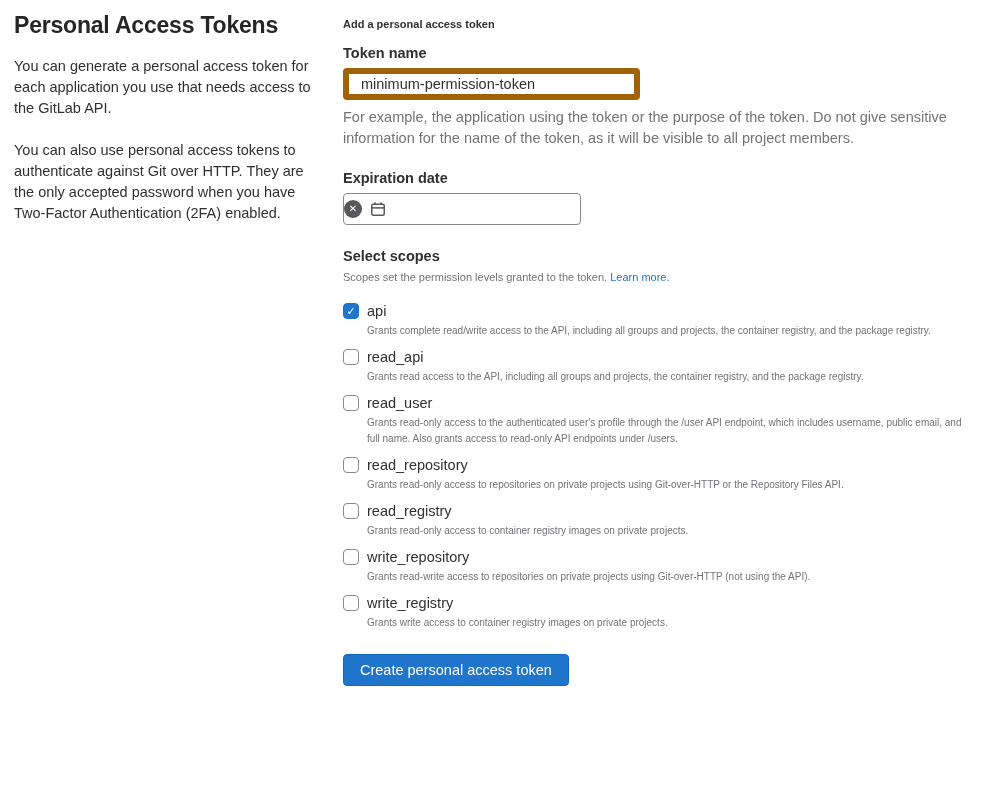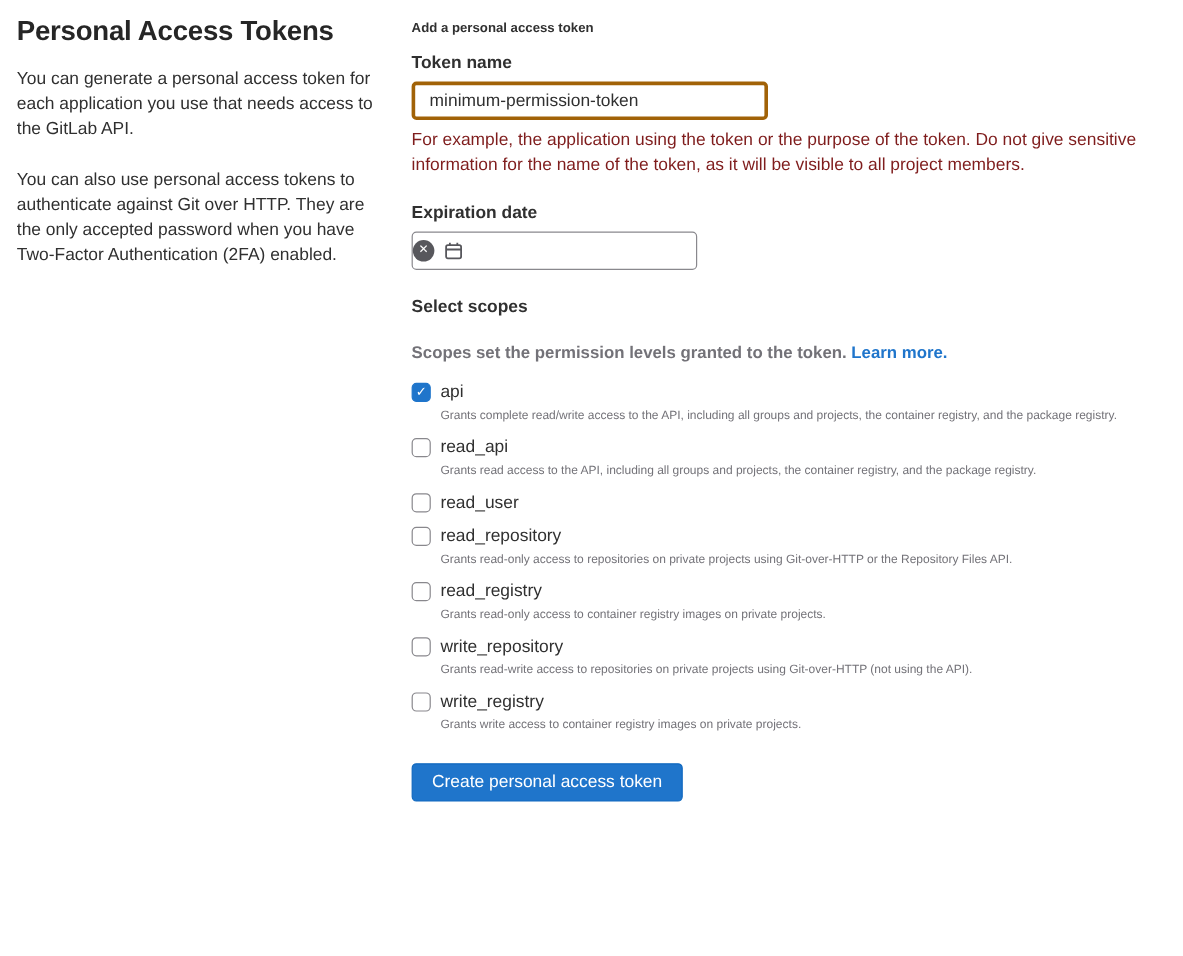--- a/index.html
+++ b/index.html
@@ -21,25 +21,25 @@
     font-size: 14.5px; line-height: 21px; color: #303030;
     margin: 0 0 21px 0;
   }
   
   .content { width: 620px; flex: 0 0 620px; margin-left: 29px; }
   .form-title { font-size: 11px; font-weight: 700; line-height: 21px; margin: 2px 0 8px 0; }
   .form-subtitle { font-size: 14.5px; line-height: 21px; margin: 0 0 17px 0; }
   .form-label { display: block; font-size: 14.5px; font-weight: 700; line-height: 21px; margin-bottom: 4px; }
   .text-input {
     display: block; width: 297px; height: 32px;
-    border: 3px solid #a16207; border-radius: 4px;
+    border: 6px solid #a16207; border-radius: 4px;
     padding: 0 12px; font-size: 14.5px; color: #303030;
     font-family: inherit; outline: none; background: #fff;
   }
-  .help-text { font-size: 14.5px; line-height: 21px; color: #7f1d1d; margin: 7px 0 0 0; }
+  .help-text { font-size: 14.5px; line-height: 21px; color: #737373; margin: 7px 0 0 0; }
   .group-token { margin-bottom: 19px; }
   .group-date { margin-bottom: 21px; }
   .date-field {
     width: 238px; height: 32px;
     border: 1px solid #89888d; border-radius: 4px;
     display: flex; align-items: center;
     padding: 0 9px 0 0; background: #fff;
   }
   .date-field input {
     border: none; outline: none; flex: 1 1 auto; min-width: 0;
@@ -49,21 +49,21 @@
   .clear-btn {
     width: 18px; height: 18px; border-radius: 50%;
     background: #57575c; color: #ffffff;
     display: flex; align-items: center; justify-content: center;
     font-size: 10px; font-weight: 700; cursor: pointer;
     flex: 0 0 auto; margin-right: 8px; line-height: 1;
   }
   .cal-btn { flex: 0 0 auto; cursor: pointer; display: flex; align-items: center; }
   
   .scopes-label { margin-bottom: 0; }
-  .scopes-subtitle { font-size: 14px; line-height: 21px; color: #737278; margin: 16px 0 13px 0; font-weight: bold; }
+  .scopes-subtitle { font-size: 11px; line-height: 21px; color: #737278; margin: 0 0 13px 0; }
   .scopes-subtitle a { color: #1f75cb; text-decoration: none; cursor: pointer; }
   .scope-item { margin-bottom: 8px; }
   .scope-head { display: flex; align-items: center; line-height: 20px; }
   .checkbox {
     width: 16px; height: 16px; flex: 0 0 auto;
     border: 1px solid #89888d; border-radius: 4px; background: #fff;
     margin-right: 8px; cursor: pointer;
     display: flex; align-items: center; justify-content: center;
     font-size: 11px; color: #ffffff; line-height: 1;
   }
@@ -133,20 +133,21 @@
       <span class="checkbox"></span>
       <span class="scope-name">read_api</span>
     </div>
     <div class="scope-desc">Grants read access to the API, including all groups and projects, the container registry, and the package registry.</div>
   </div>
           <div class="scope-item">
     <div class="scope-head">
       <span class="checkbox"></span>
       <span class="scope-name">read_user</span>
     </div>
+    <div class="scope-desc">Grants read-only access to the authenticated user's profile through the /user API endpoint, which includes username, public email, and full name. Also grants access to read-only API endpoints under /users.</div>
   </div>
           <div class="scope-item">
     <div class="scope-head">
       <span class="checkbox"></span>
       <span class="scope-name">read_repository</span>
     </div>
     <div class="scope-desc">Grants read-only access to repositories on private projects using Git-over-HTTP or the Repository Files API.</div>
   </div>
           <div class="scope-item">
     <div class="scope-head">

